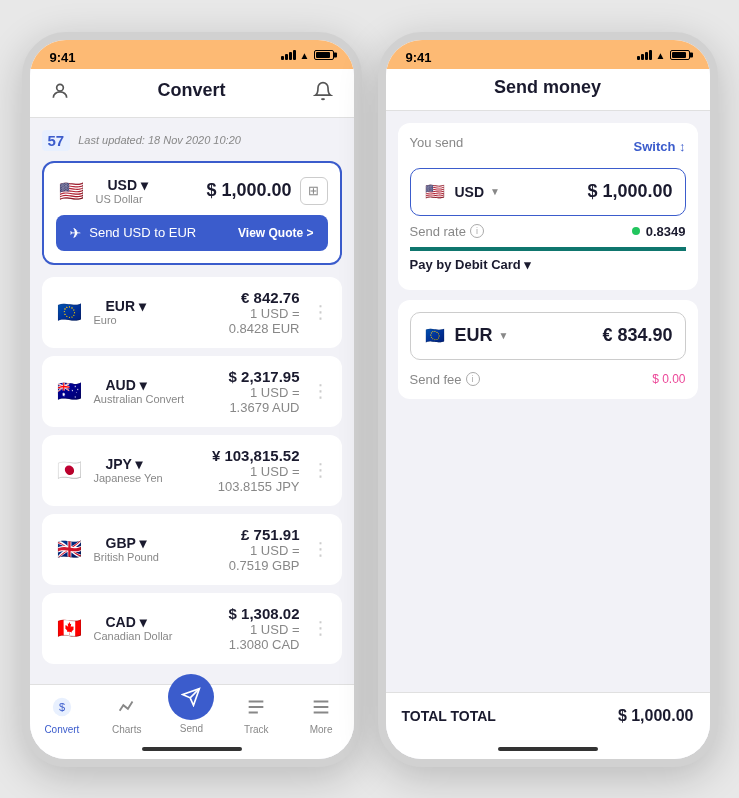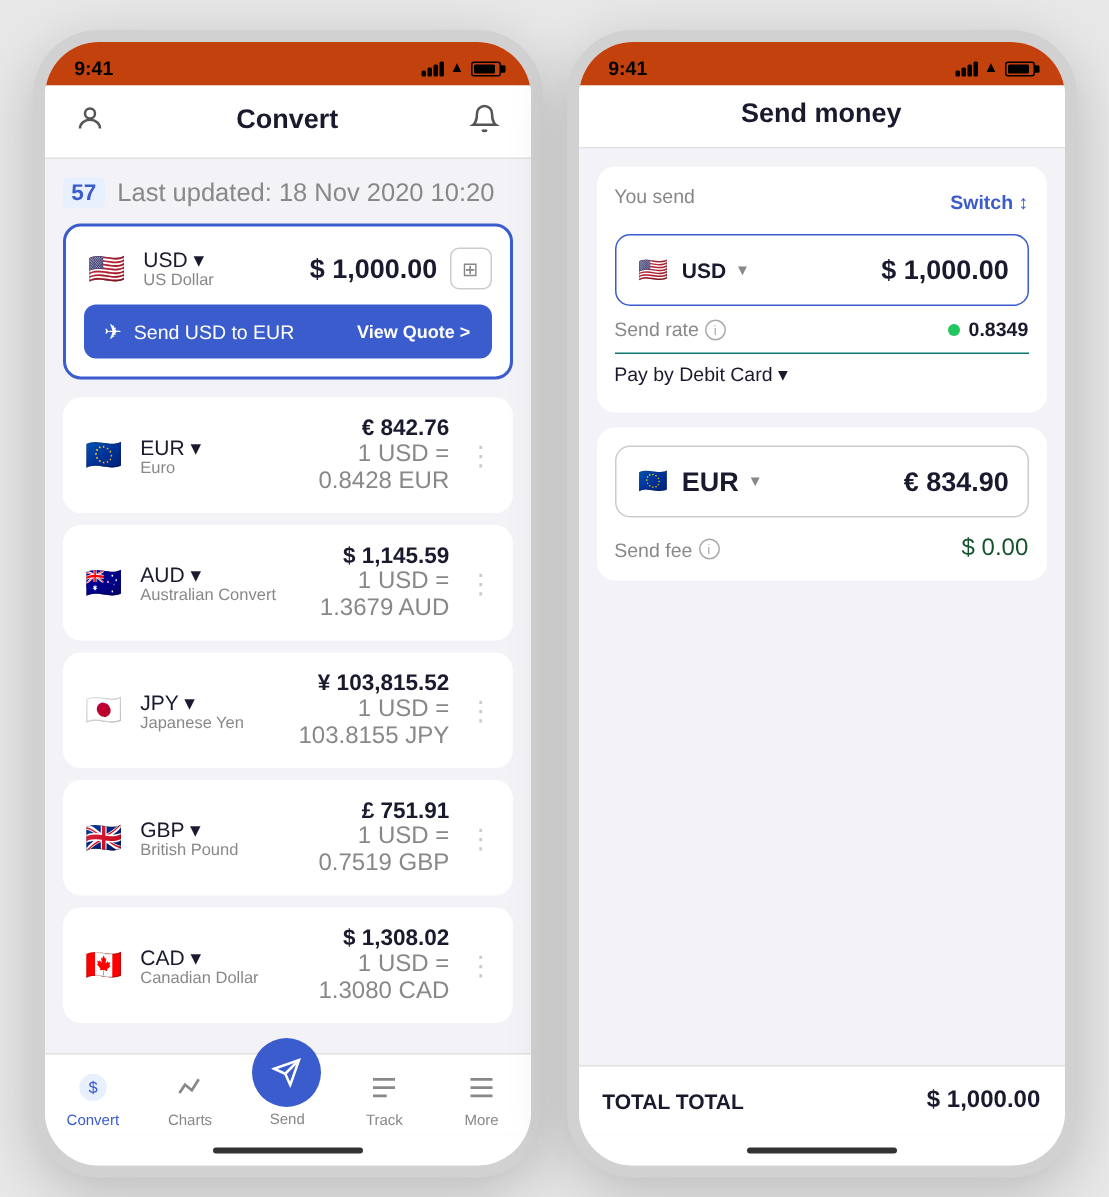--- a/index.html
+++ b/index.html
@@ -28,23 +28,23 @@
     .phone-inner {
       background: #f2f2f7;
       height: 100%;
       display: flex;
       flex-direction: column;
     }
     
     .status-bar {
       display: flex;
       justify-content: space-between;
-      align-items: center;
+      align-items: flex-start;
       padding: 10px 20px 4px;
-      background: #c2410c;
+      background: #fdba74;
     }
     .status-time {
       font-size: 13px;
       font-weight: 600;
       color: #000;
     }
     .status-icons {
       display: flex;
       align-items: center;
       gap: 4px;
@@ -128,22 +128,23 @@
     }
     .update-badge {
       background: #e8f0fe;
       color: #3B5CCC;
       font-size: 15px;
       font-weight: 600;
       padding: 2px 6px;
       border-radius: 4px;
     }
     .update-text {
-      font-size: 17px;
-      color: #888;
+      font-size: 11px;
+      color: #888;
+      font-style: italic;
     }
     
     .main-card {
       background: #fff;
       border-radius: 12px;
       border: 2px solid #3B5CCC;
       padding: 12px;
       margin-bottom: 12px;
     }
     .currency-row {
@@ -166,25 +167,26 @@
       align-items: center;
       justify-content: center;
       font-size: 20px;
     }
     .currency-info {
       display: flex;
       flex-direction: column;
     }
     .currency-code {
       font-size: 14px;
-      font-weight: 400;
+      font-weight: 700;
       color: #1a1a2e;
       display: flex;
       align-items: center;
       gap: 4px;
+      margin-left: 12px;
     }
     .currency-name {
       font-size: 11px;
       color: #888;
     }
     .currency-amount {
       font-size: 18px;
       font-weight: 700;
       color: #1a1a2e;
     }
@@ -235,21 +237,21 @@
     }
     .currency-right-info {
       text-align: right;
     }
     .conv-amount {
       font-size: 15px;
       font-weight: 700;
       color: #1a1a2e;
     }
     .conv-rate {
-      font-size: 16px;
+      font-size: 13px;
       color: #888;
     }
     .more-dots {
       color: #ccc;
       font-size: 18px;
       margin-left: 8px;
     }
     
     .bottom-nav {
       background: #fff;
@@ -382,23 +384,23 @@
       height: 8px;
       background: #22c55e;
       border-radius: 50%;
     }
     .pay-method {
       display: flex;
       align-items: center;
       gap: 4px;
       font-size: 13px;
       color: #1a1a2e;
-      font-weight: 400;
+      font-weight: 700;
       padding: 6px 0;
-      border-top: 1px solid #0f766e;
+      border-top: 4px solid #0f766e;
     }
     .recipient-section {
       background: #fff;
       border-radius: 12px;
       padding: 12px;
       margin-bottom: 10px;
     }
     .recipient-label {
       font-size: 13px;
       color: #888;
@@ -420,22 +422,22 @@
       margin-top: 4px;
     }
     .fee-label {
       font-size: 13px;
       color: #888;
       display: flex;
       align-items: center;
       gap: 4px;
     }
     .fee-value {
-      font-size: 16px;
-      color: #14532d;
+      font-size: 12px;
+      color: #ec4899;
     }
     .total-cost-bar {
       background: #fff;
       padding: 14px 16px;
       display: flex;
       justify-content: space-between;
       align-items: center;
       border-top: 1px solid #e0e0e0;
     }
     .total-label {
@@ -563,21 +565,21 @@
             <div class="currency-card">
     <div style="display:flex;align-items:center;gap:8px">
       <div class="flag-circle" style="font-size:20px">🇦🇺</div>
       <div class="currency-info">
         <span class="currency-code">AUD ▾</span>
         <span class="currency-name">Australian Convert</span>
       </div>
     </div>
     <div style="display:flex;align-items:center;gap:4px">
       <div class="currency-right-info">
-        <div class="conv-amount">$ 1,145.59</div>
+        <div class="conv-amount">$ 2,317.95</div>
         <div class="conv-rate">1 USD =<br>1.3679 AUD</div>
       </div>
       <span class="more-dots">⋮</span>
     </div>
   </div>
             <div class="currency-card">
     <div style="display:flex;align-items:center;gap:8px">
       <div class="flag-circle" style="font-size:20px">🇯🇵</div>
       <div class="currency-info">
         <span class="currency-code">JPY ▾</span>

